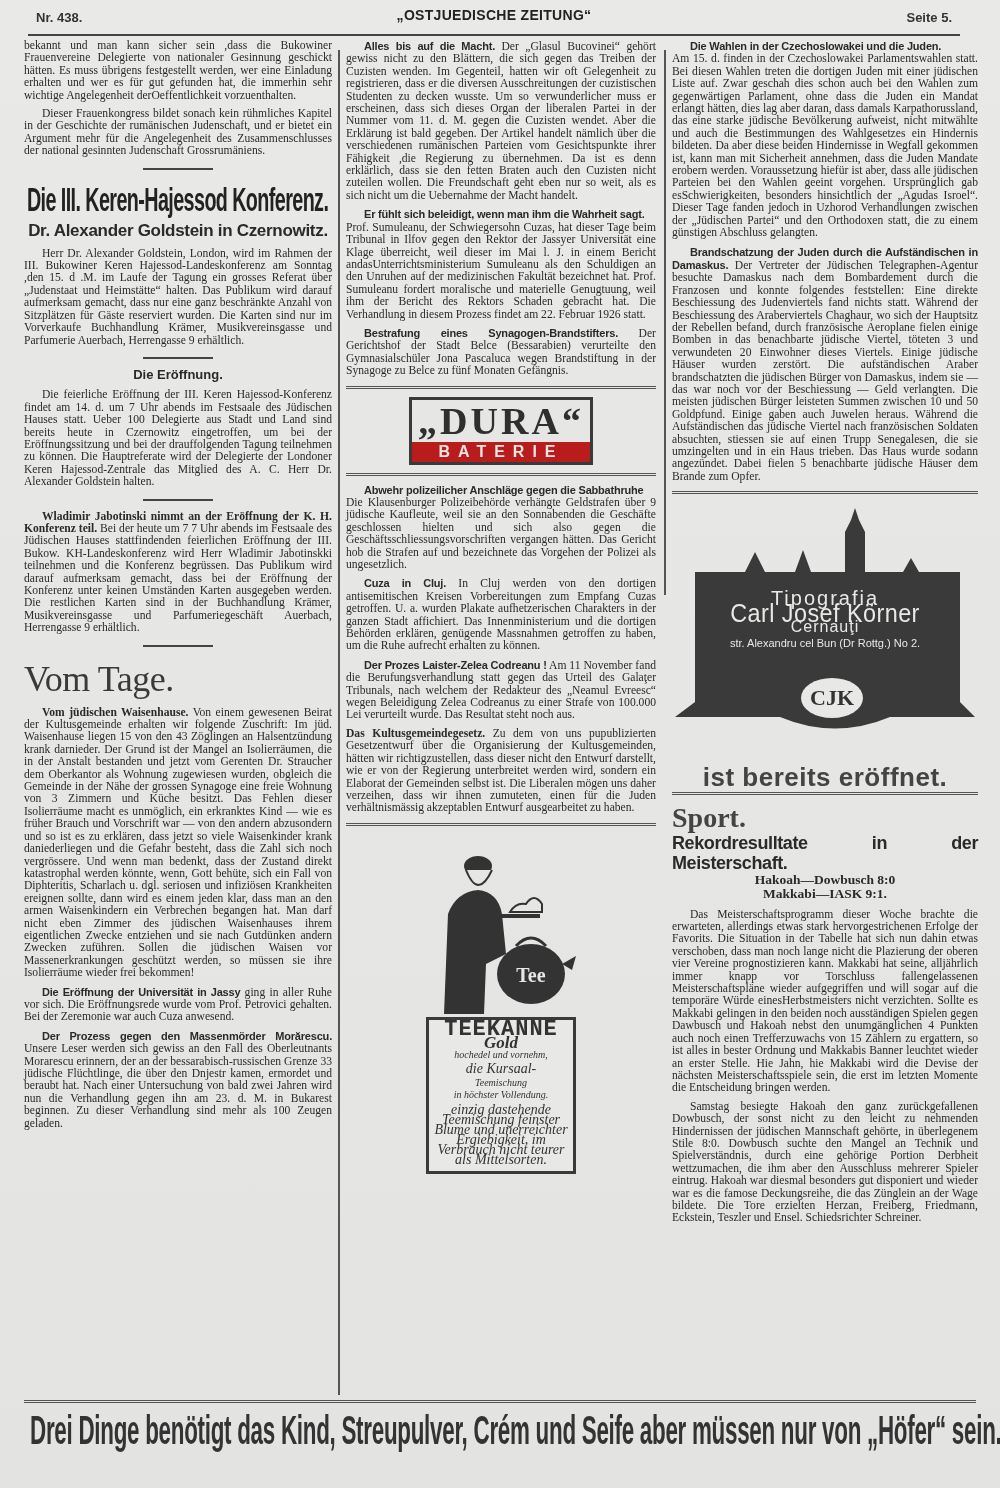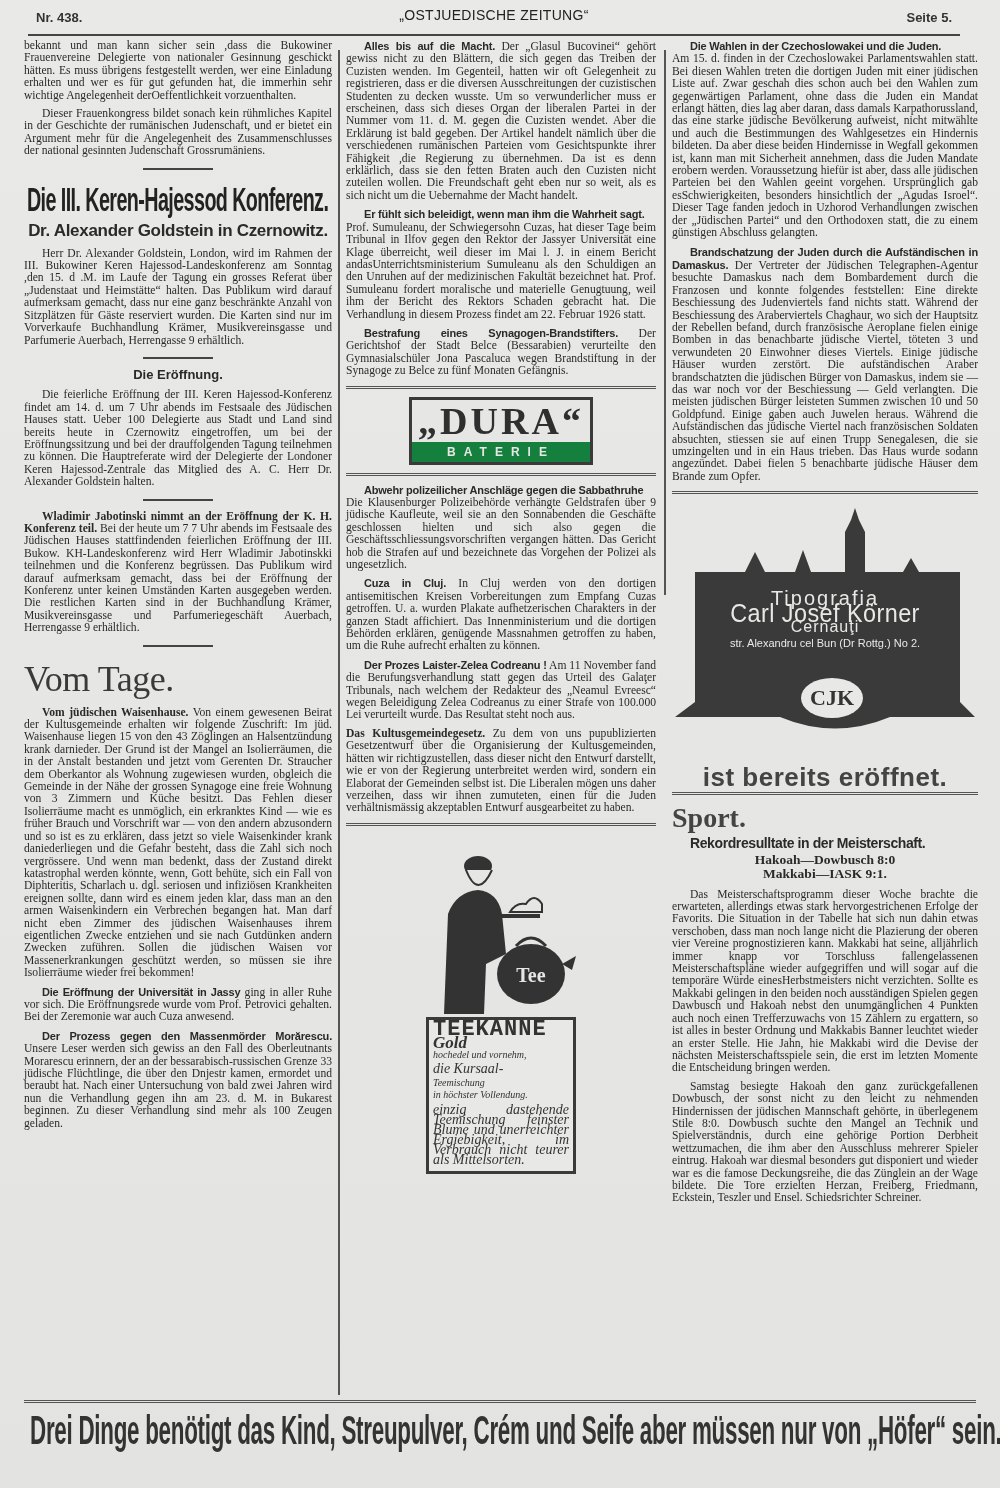--- a/index.html
+++ b/index.html
@@ -9,21 +9,21 @@
     color: #2a2a2a;
     font-family: "Liberation Serif", "DejaVu Serif", serif;
     position: relative;
   }
   .page { position: absolute; inset: 0; background: linear-gradient(180deg, #e9e9e7 0%, #e3e3e1 100%); }
   .header {
     position: absolute; left: 28px; right: 40px; top: 0; height: 34px;
     border-bottom: 2px solid #444;
   }
   .hdr-num { position: absolute; left: 8px; top: 10px; font-family: "Liberation Sans", sans-serif; font-weight: bold; font-size: 13px; color:#333; }
-  .hdr-title { position: absolute; left: 0; right: 0; top: 7px; text-align: center; font-family: "Liberation Sans", sans-serif; font-weight: normal; font-size: 14px; letter-spacing: 0.3px; color:#222; }
+  .hdr-title { position: absolute; left: 0; right: 0; top: 7px; text-align: center; font-family: "Liberation Sans", sans-serif; font-weight: bold; font-size: 14px; letter-spacing: 0.3px; color:#222; }
   .hdr-page { position: absolute; right: 8px; top: 10px; font-family: "Liberation Sans", sans-serif; font-weight: bold; font-size: 13px; color:#333; }
 
   .col { position: absolute; top: 40px; font-size: 11.6px; line-height: 12.4px; text-align: justify; }
   .col1 { left: 24px; width: 308px; }
   .col2 { left: 346px; width: 310px; }
   .col3 { left: 672px; width: 306px; }
   .vrule { position: absolute; top: 50px; width: 2px; background: #555; }
 
   p { margin: 0 0 6px 0; text-indent: 18px; }
   p.noindent { text-indent: 0; }
@@ -36,42 +36,42 @@
     font-family: "Liberation Sans", sans-serif; font-weight: bold; font-size: 34px;
     line-height: 38px; text-align: center; transform: scaleX(0.58); transform-origin: left top;
     white-space: nowrap; width: 172%; letter-spacing: -1px; color: #222;
   }
   .sub-head { font-family: "Liberation Sans", sans-serif; font-weight: bold; font-size: 17px; line-height: 22px; text-align: center; letter-spacing: -0.3px; margin: 2px 4px 6px; color:#2a2a2a; }
   .section-head { font-family: "Liberation Sans", sans-serif; font-weight: bold; font-size: 13px; text-align: center; margin: 6px 0 8px; }
   .vom-tage { font-family: Liberation Serif, serif; font-size: 36px; line-height: 44px; margin: 4px 0 6px; color:#3a3a3a; letter-spacing: -0.5px; }
 
   .ad-dura { width: 178px; margin: 6px auto 8px; border: 3px solid #3a3a3a; background: #e6e6e4; text-align: center; }
   .ad-dura .brand { font-family: "Liberation Serif", serif; font-weight: bold; font-size: 38px; line-height: 42px; letter-spacing: 3px; color: #2f2f2f; }
-  .ad-dura .sub { background: #15803d; color: #e6e6e4; font-family: "Liberation Sans", sans-serif; font-weight: bold; font-size: 12px; letter-spacing: 8px; line-height: 20px; }
+  .ad-dura .sub { background: #b91c1c; color: #e6e6e4; font-family: "Liberation Sans", sans-serif; font-weight: bold; font-size: 16px; letter-spacing: 8px; line-height: 20px; }
 
-  .ad-tee { width: 150px; margin: 18px auto 0; }
+  .ad-tee { width: 150px; margin: 18px auto 0; text-align: center; }
   .tee-art { width: 150px; height: 170px; }
   .tee-box { border: 3px solid #3a3a3a; padding: 4px 4px 6px; background: #e8e8e6; font-style: italic; color: #333; }
   .tee-brand { font-family: Liberation Mono, monospace; font-weight: bold; font-style: normal; font-size: 22px; letter-spacing: 1px; }
   .tee-gold { font-size: 17px; font-weight: bold; }
   .tee-s { font-size: 10px; line-height: 12px; }
   .tee-m { font-size: 14px; line-height: 16px; }
   .tee-xs { font-size: 14px; line-height: 10px; margin-top: 4px; }
 
   .ad-korner { position: relative; width: 300px; height: 235px; margin: 6px auto 0; }
   .korner-text { position: absolute; left: 0; right: 0; top: 90px; text-align: center; color: #e8e8e6; }
   .k-tip { font-family: "Liberation Sans", sans-serif; font-size: 20px; letter-spacing: 2px; }
   .k-name { font-family: "Liberation Sans", sans-serif; font-size: 26px; letter-spacing: 0.5px; margin-top: 2px; transform: scaleX(0.9); }
   .k-city { font-family: "Liberation Sans", sans-serif; font-size: 16px; letter-spacing: 1px; margin-top: 2px; }
   .k-addr { font-family: "Liberation Sans", sans-serif; font-size: 11px; margin-top: 4px; }
   .k-logo { position: absolute; left: 126px; top: 216px; width: 62px; height: 40px; border-radius: 50%; background: #e8e8e6; color: #333; font-family: "Liberation Serif", serif; font-weight: bold; font-size: 22px; line-height: 40px; text-align: center; }
   .k-open { font-family: "Liberation Sans", sans-serif; font-weight: bold; font-size: 26px; text-align: center; color: #444; margin: 34px 0 6px; letter-spacing: 0.5px; }
 
   .sport-head { font-family: "Liberation Serif", serif; font-weight: bold; font-size: 28px; line-height: 30px; color: #444; margin-top: 4px; }
-  .sport-sub { font-family: "Liberation Sans", sans-serif; font-weight: bold; font-size: 14px; line-height: 20px; letter-spacing: -0.4px; margin-left: 18px; }
+  .sport-sub { font-family: "Liberation Sans", sans-serif; font-weight: bold; font-size: 18px; line-height: 20px; letter-spacing: -0.4px; }
   .score { text-align: center; font-weight: bold; font-size: 13.5px; line-height: 14px; }
 
   .footer-ad {
     position: absolute; left: 30px; top: 1408px; width: 1000px;
     font-family: "Liberation Sans", sans-serif; font-weight: bold; font-size: 40px; line-height: 44px;
     white-space: nowrap; transform: scaleX(0.56); transform-origin: left top; color: #333; letter-spacing: -0.5px;
   }
   .footer-rule { position: absolute; left: 24px; right: 24px; top: 1400px; border-top: 3px double #555; }
 </style>
 </head>

